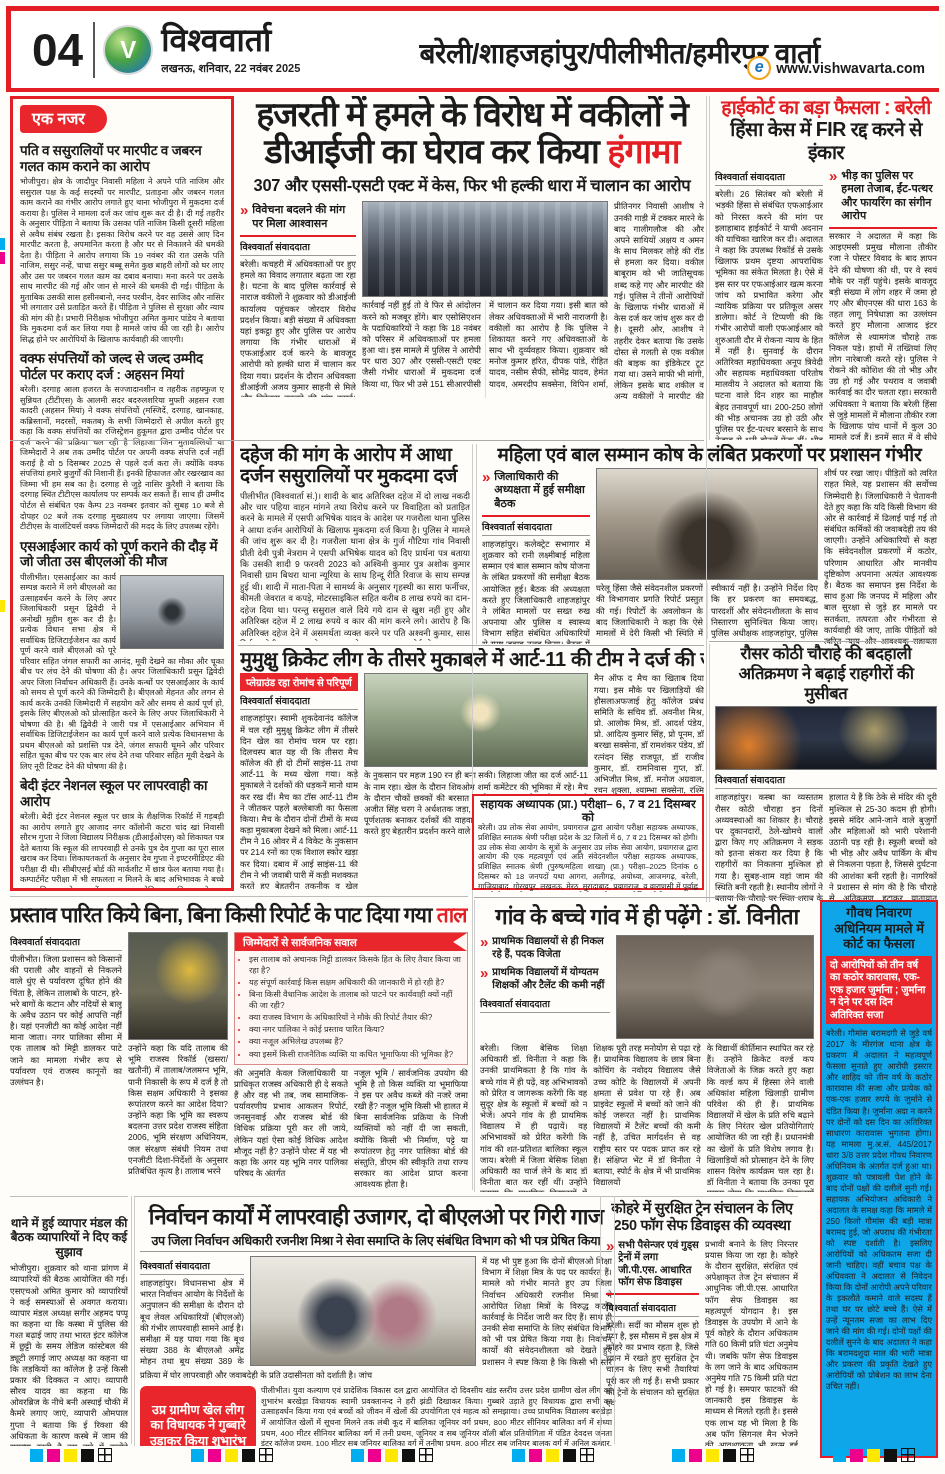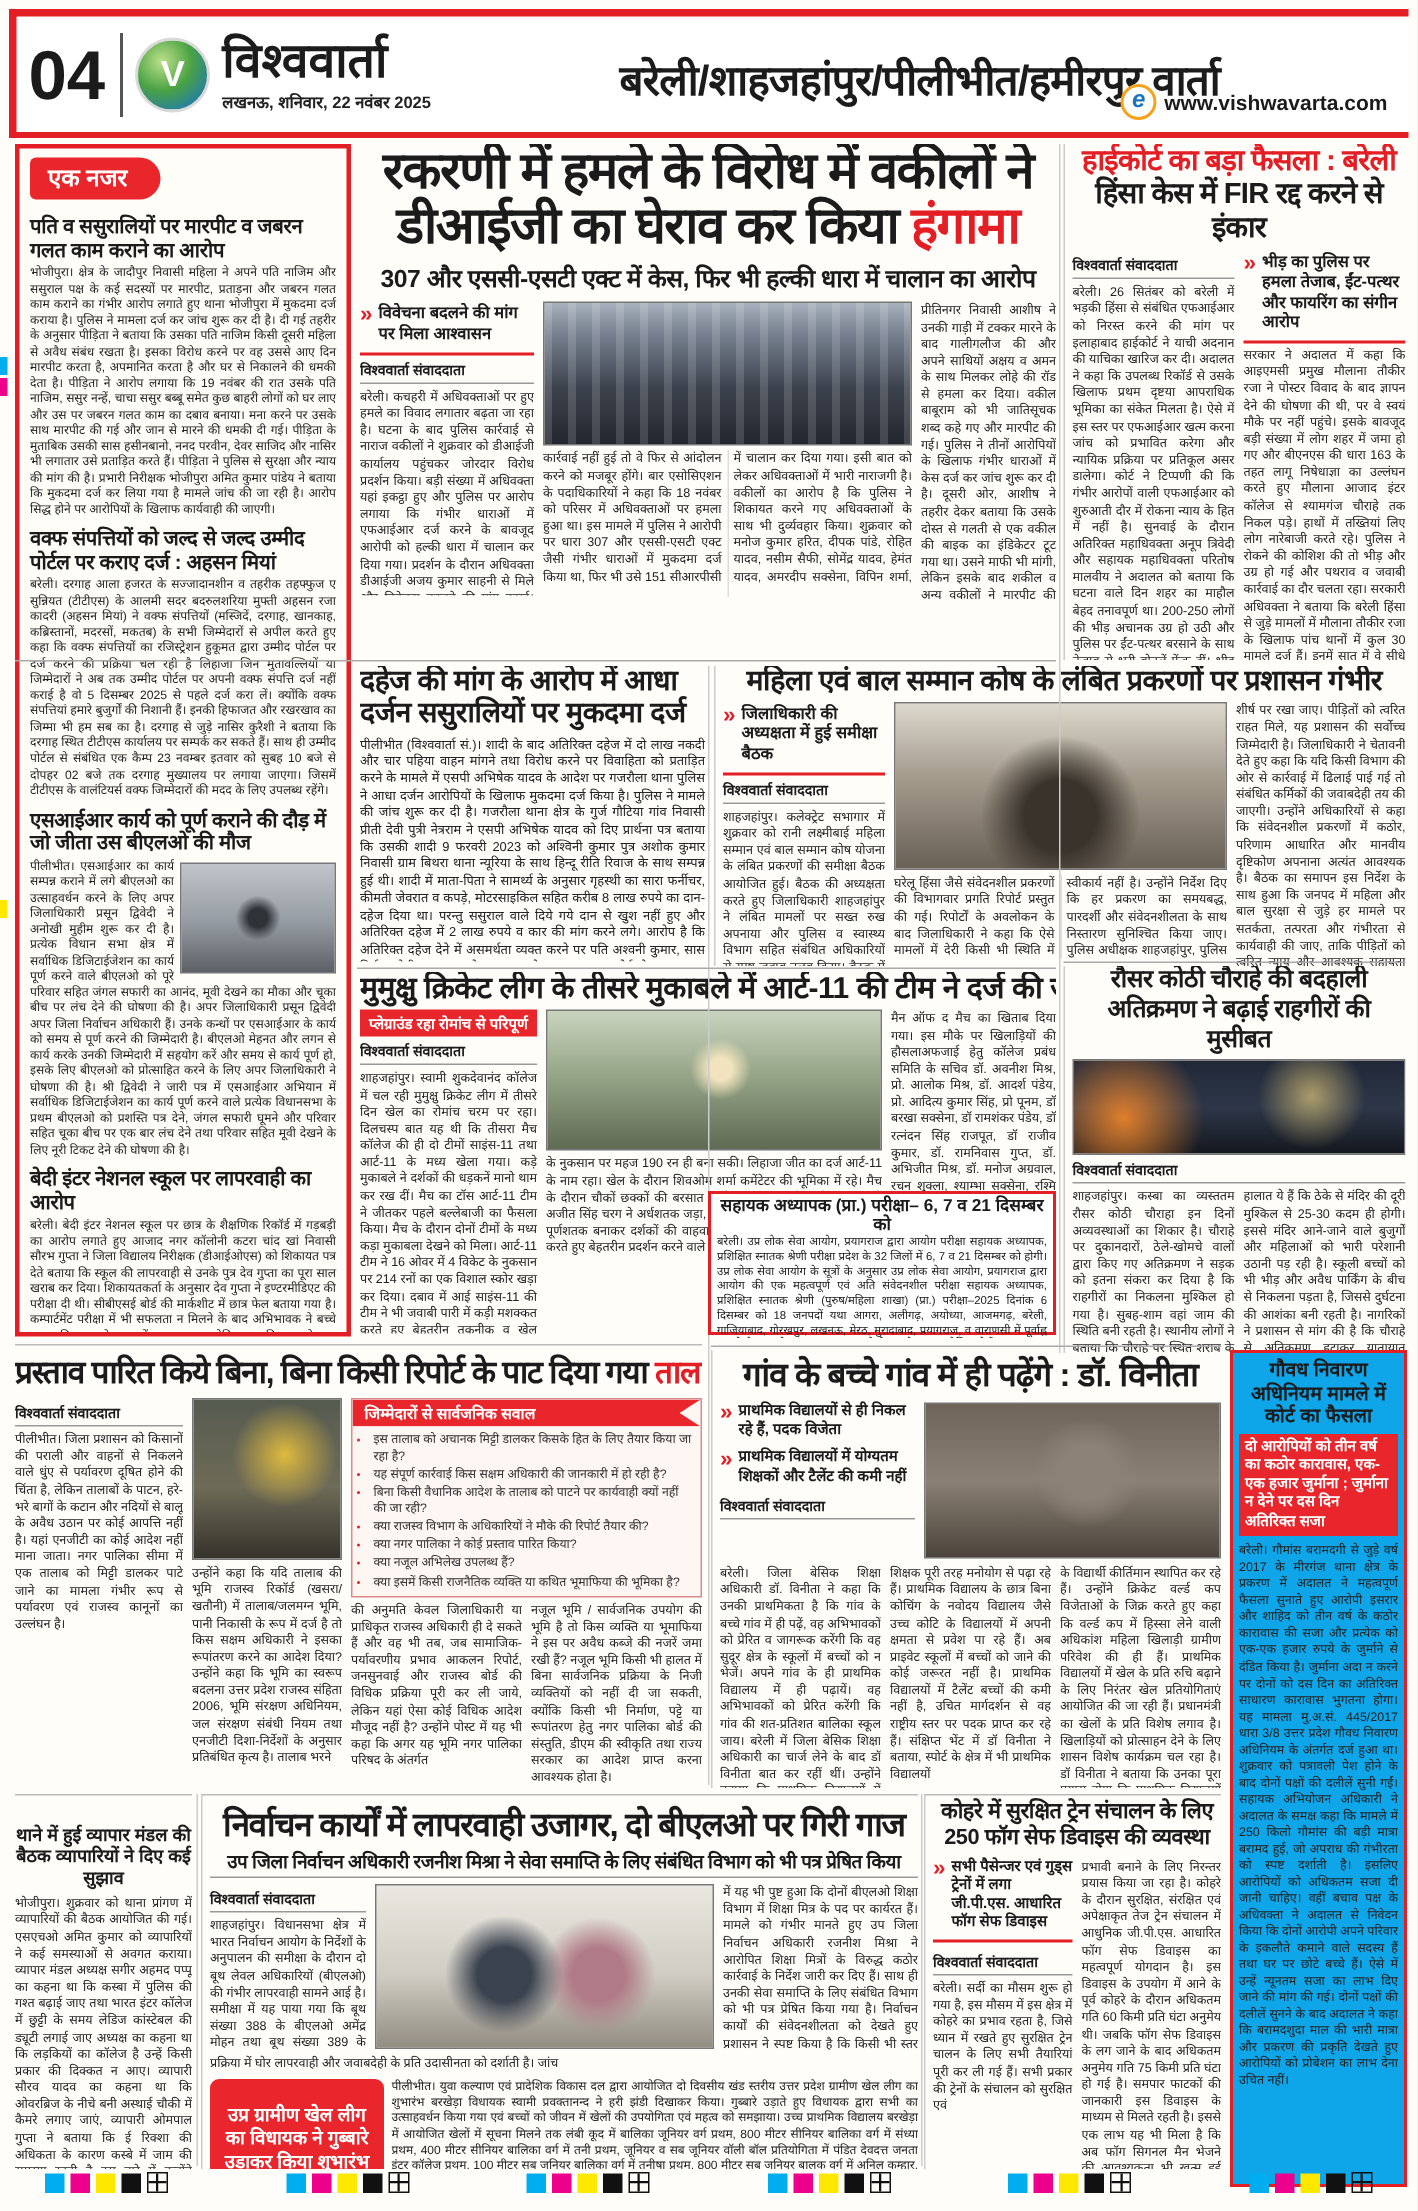--- a/index.html
+++ b/index.html
@@ -2,21 +2,21 @@
 <html lang="hi"><head>
 <meta charset="utf-8">
 <style>
   html,body{margin:0;padding:0;background:#e9e9e9;}
   .page{position:relative;width:945px;height:1474px;background:#fefdfa;overflow:hidden;
         font-family:"Liberation Sans","DejaVu Sans",sans-serif;color:#1b1b1b;}
   
   .masthead{position:absolute;left:6px;top:6px;width:933px;height:86px;box-sizing:border-box;
             border-top:5px solid #e31e24;border-left:5px solid #e31e24;border-bottom:4px solid #e31e24;
             display:flex;align-items:center;background:#fff;}
-  .pagenum{font-size:46px;font-weight:bold;padding:0 10px 0 8px;line-height:1;}
+  .pagenum{font-size:46px;font-weight:bold;padding:0 10px 0 8px;line-height:1;margin-left:13px;}
   .mast-sep{width:2px;height:56px;background:#555;margin-right:8px;}
   .logo{width:46px;height:46px;border-radius:50%;background:radial-gradient(circle at 35% 30%,#bde08a,#4aa244 45%,#1b75bb 90%);
         display:flex;align-items:center;justify-content:center;color:#fff;font-weight:bold;font-size:24px;
         border:2px solid #d9d9d9;margin-right:8px;flex:0 0 auto;}
   .mast-name{display:flex;flex-direction:column;}
   .paper-name{font-size:32px;font-weight:bold;line-height:1.05;}
   .edition{font-size:11px;font-weight:bold;color:#222;margin-top:3px;}
   .region{flex:1;text-align:center;font-size:28px;font-weight:bold;letter-spacing:-.5px;padding-top:4px;}
   .site{position:absolute;right:14px;bottom:8px;display:flex;align-items:center;font-size:14px;font-weight:bold;}
   .e-icon{width:20px;height:20px;border-radius:50%;border:2px solid #f6a21d;color:#1b75bb;font-weight:bold;
@@ -82,21 +82,21 @@
   .gau-sub{background:#e8262b;color:#fff;font-weight:bold;font-size:10px;line-height:1.25;padding:3px 4px;margin:4px 0;}
   
   .vyapar{position:absolute;left:10px;top:1196px;width:118px;height:250px;overflow:hidden;border-top:1px solid #bbb;padding-top:19px;box-sizing:border-box;}
   .vyapar-t{font-size:12px;font-weight:bold;text-align:center;line-height:1.2;}
   .nirv{position:absolute;left:134px;top:1196px;width:478px;height:250px;overflow:hidden;border-top:1px solid #bbb;border-left:1px solid #ccc;padding:3px 0 0 5px;box-sizing:border-box;}
   .nirv-h{font-size:22px;font-weight:bold;text-align:center;letter-spacing:-.8px;white-space:nowrap;}
   .nirv-sub{font-size:12.5px;font-weight:bold;text-align:center;border-bottom:1px solid #999;padding-bottom:2px;margin:2px 0 4px;letter-spacing:-.3px;}
   .khel{display:flex;gap:5px;margin-top:4px;}
   .khel-box{flex:0 0 108px;background:#e8262b;color:#fff;font-weight:bold;font-size:12.5px;line-height:1.25;
             text-align:center;border-radius:6px;padding:8px 4px;display:flex;align-items:center;}
-  .fog{position:absolute;left:616px;top:1196px;width:198px;height:250px;overflow:hidden;border-top:1px solid #bbb;border-left:1px solid #ccc;padding:3px 0 0 5px;box-sizing:border-box;}
+  .fog{position:absolute;left:600px;top:1196px;width:198px;height:250px;overflow:hidden;border-top:1px solid #bbb;border-left:1px solid #ccc;padding:3px 0 0 5px;box-sizing:border-box;}
   .fog-h{font-size:14.5px;font-weight:bold;text-align:center;line-height:1.2;letter-spacing:-.3px;}
   
   .ph-lawyers{background:linear-gradient(180deg,#a8b2bd 0%,#76808e 22%,#3d434e 60%,#23262e 100%),
               repeating-linear-gradient(90deg,rgba(255,255,255,.14) 0 5px,rgba(0,0,0,0) 5px 16px);background-blend-mode:overlay;}
   .ph-meeting{background:radial-gradient(circle at 50% 68%,#3a332c 0 18%,transparent 40%),
               linear-gradient(180deg,#ddd8cd,#a39a8c 45%,#6a6156);}
   .ph-trophy{background:radial-gradient(circle at 52% 42%,#f0e3bd 0 6%,transparent 16%),
              linear-gradient(180deg,#c9d4be 0%,#97a689 45%,#5f6b54 100%);}
   .ph-night{background:radial-gradient(circle at 15% 62%,rgba(255,140,40,.85),transparent 28%),
             radial-gradient(circle at 72% 38%,rgba(255,225,130,.6),transparent 22%),
@@ -150,21 +150,21 @@
     <div class="ek-body">
       <span class="ek-photo photo ph-blodesk" style="display:block;"></span>
       <span>पीलीभीत। एसआईआर का कार्य सम्पन्न कराने में लगे बीएलओ का उत्साहवर्धन करने के लिए अपर जिलाधिकारी प्रसून द्विवेदी ने अनोखी मुहीम शुरू कर दी है। प्रत्येक विधान सभा क्षेत्र में सर्वाधिक डिजिटाईजेशन का कार्य पूर्ण करने वाले बीएलओ को पूरे परिवार सहित जंगल सफारी का आनंद, मूवी देखने का मौका और चूका बीच पर लंच देने की घोषणा की है। अपर जिलाधिकारी प्रसून द्विवेदी अपर जिला निर्वाचन अधिकारी हैं। उनके कन्धों पर एसआईआर के कार्य को समय से पूर्ण करने की जिम्मेदारी है। बीएलओ मेहनत और लगन से कार्य करके उनकी जिम्मेदारी में सहयोग करें और समय से कार्य पूर्ण हो, इसके लिए बीएलओ को प्रोत्साहित करने के लिए अपर जिलाधिकारी ने घोषणा की है। श्री द्विवेदी ने जारी पत्र में एसआईआर अभियान में सर्वाधिक डिजिटाईजेशन का कार्य पूर्ण करने वाले प्रत्येक विधानसभा के प्रथम बीएलओ को प्रशस्ति पत्र देने, जंगल सफारी घूमने और परिवार सहित चूका बीच पर एक बार लंच देने तथा परिवार सहित मूवी देखने के लिए नूरी टिकट देने की घोषणा की है।</span>
     </div>
     <div class="ek-title">बेदी इंटर नेशनल स्कूल पर लापरवाही का आरोप</div>
     <div class="ek-body">बरेली। बेदी इंटर नेशनल स्कूल पर छात्र के शैक्षणिक रिकॉर्ड में गड़बड़ी का आरोप लगाते हुए आजाद नगर कॉलोनी कटरा चांद खां निवासी सौरभ गुप्ता ने जिला विद्यालय निरीक्षक (डीआईओएस) को शिकायत पत्र देते बताया कि स्कूल की लापरवाही से उनके पुत्र देव गुप्ता का पूरा साल खराब कर दिया। शिकायतकर्ता के अनुसार देव गुप्ता ने इण्टरमीडिएट की परीक्षा दी थी। सीबीएसई बोर्ड की मार्कशीट में छात्र फेल बताया गया है। कम्पार्टमेंट परीक्षा में भी सफलता न मिलने के बाद अभिभावक ने बच्चे का एडमिशन दूसरे स्कूल में कराना चाहा। लेकिन जब विद्यालय ने छात्र का विवरण यू-डायस पोर्टल से मिलान किया तो वहां उसी छात्र को 'पास' दिखाया गया, जबकि बोर्ड परिणाम इसके ठीक उलट है। अभिभावक का कहना है कि उनके बच्चे का एडमिशन भी नहीं हो पाया, जिससे उसका पूरा शैक्षणिक वर्ष नष्ट हो गया। उन्होंने इसकी विस्तृत जांच की मांग की है। विद्यालय निरीक्षक डॉ. अमित कुमार ने विद्यालय प्रबंधन को नोटिस जारी किया है। डीआईओएस ने आदेश में कहा है कि शिकायतकर्ता के पत्र की प्रति संलग्न कर प्रेषित की जाती है।</div>
   </div>
 
   <div class="lead">
     <div class="lead-h">
-      <span>रकरणी में हमले के विरोध में वकीलों ने</span><br>
+      <span>हजरती में हमले के विरोध में वकीलों ने</span><br>
       <span>डीआईजी का घेराव कर किया </span><span class="red">हंगामा</span>
     </div>
     <div class="lead-sub">307 और एससी-एसटी एक्ट में केस, फिर भी हल्की धारा में चालान का आरोप</div>
     <div class="row" style="height:200px;">
       <div style="flex:0 0 116px;">
         <div class="note">
           <span class="gg">»</span>
           <span>विवेचना बदलने की मांग पर मिला आश्वासन</span>
         </div>
         <div class="byline">विश्ववार्ता संवाददाता</div>

